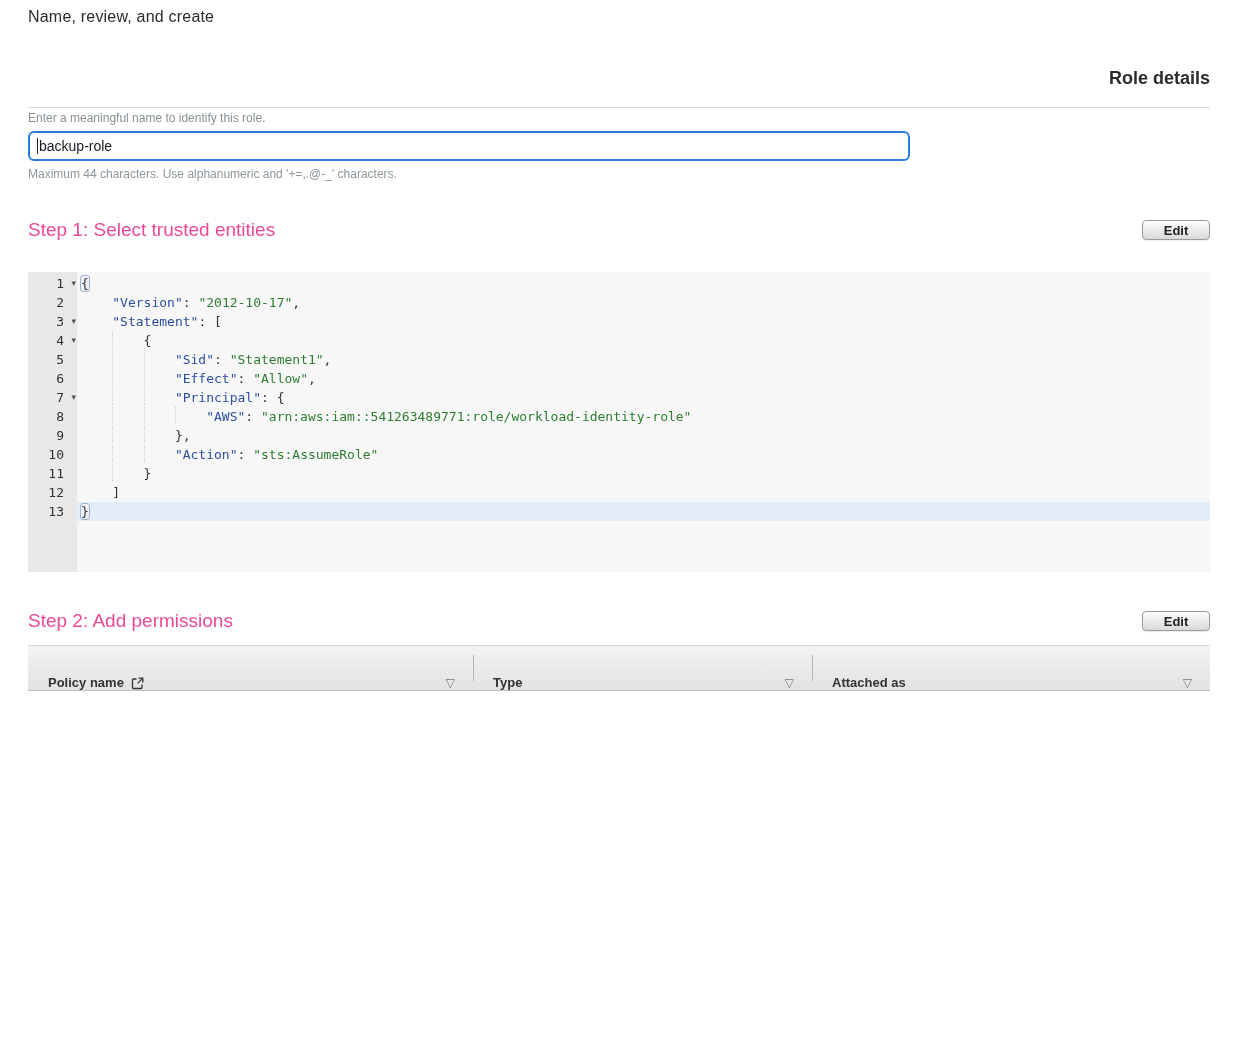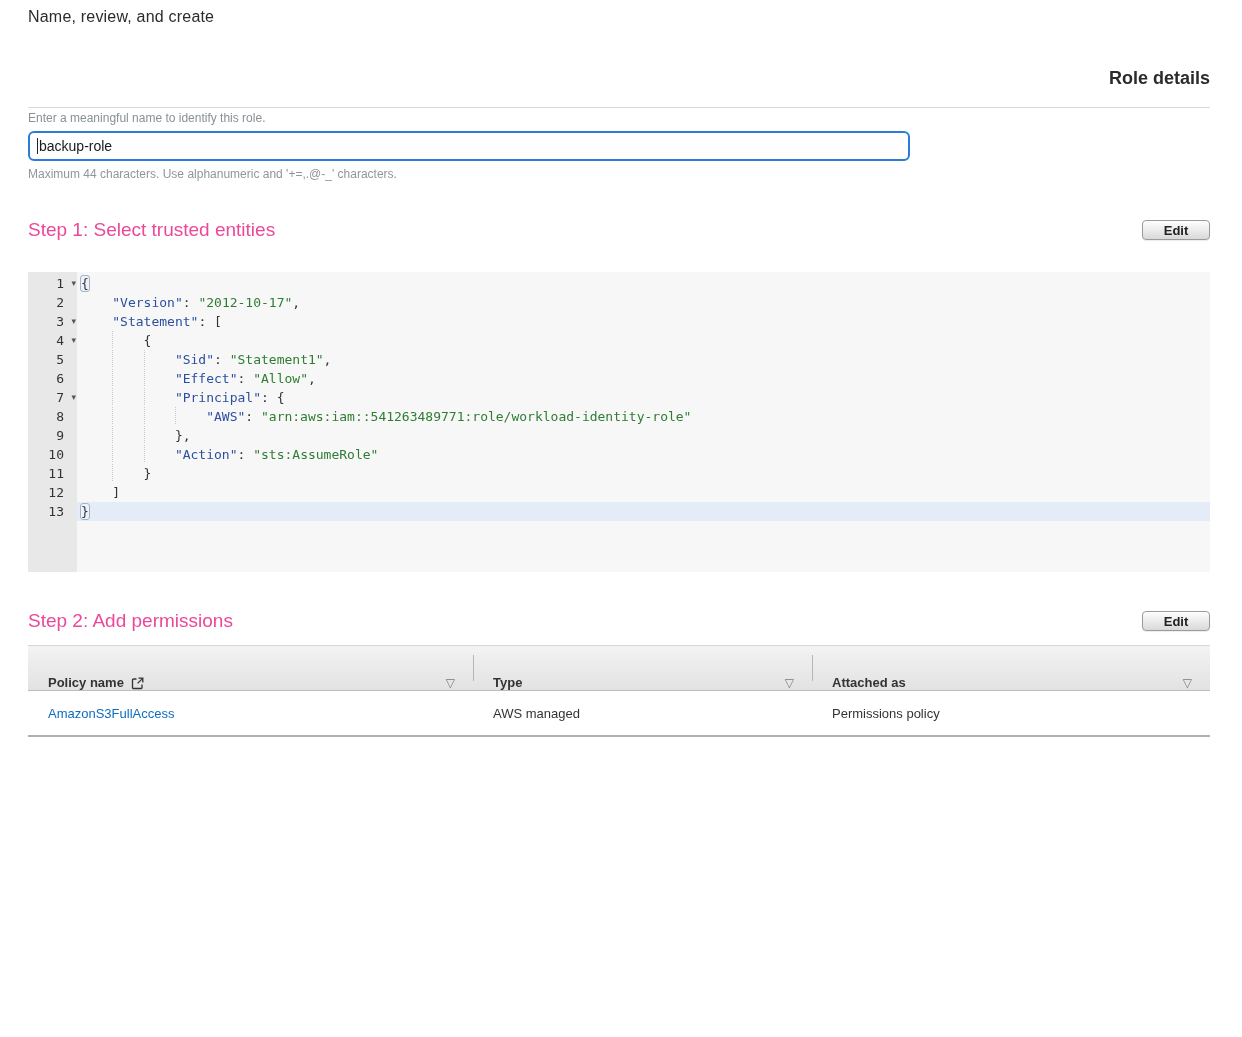--- a/index.html
+++ b/index.html
@@ -226,25 +226,16 @@
           <span>Type</span>
           <span class="sort-icon">▽</span>
         </div>
         <div class="th">
           <div class="col-sep"></div>
           <span>Attached as</span>
           <span class="sort-icon">▽</span>
         </div>
       </div>
 
-      <div id="policy-rows">
-          <div class="trow">
-            <div class="td">
-              <a class="policy-link" href="#">AmazonS3FullAccess</a>
-            </div>
-            <div class="td">AWS managed</div>
-            <div class="td">Permissions policy</div>
-          </div>
-        </div>
     </div>
   </section>
 
 </div>
 
 </body></html>

